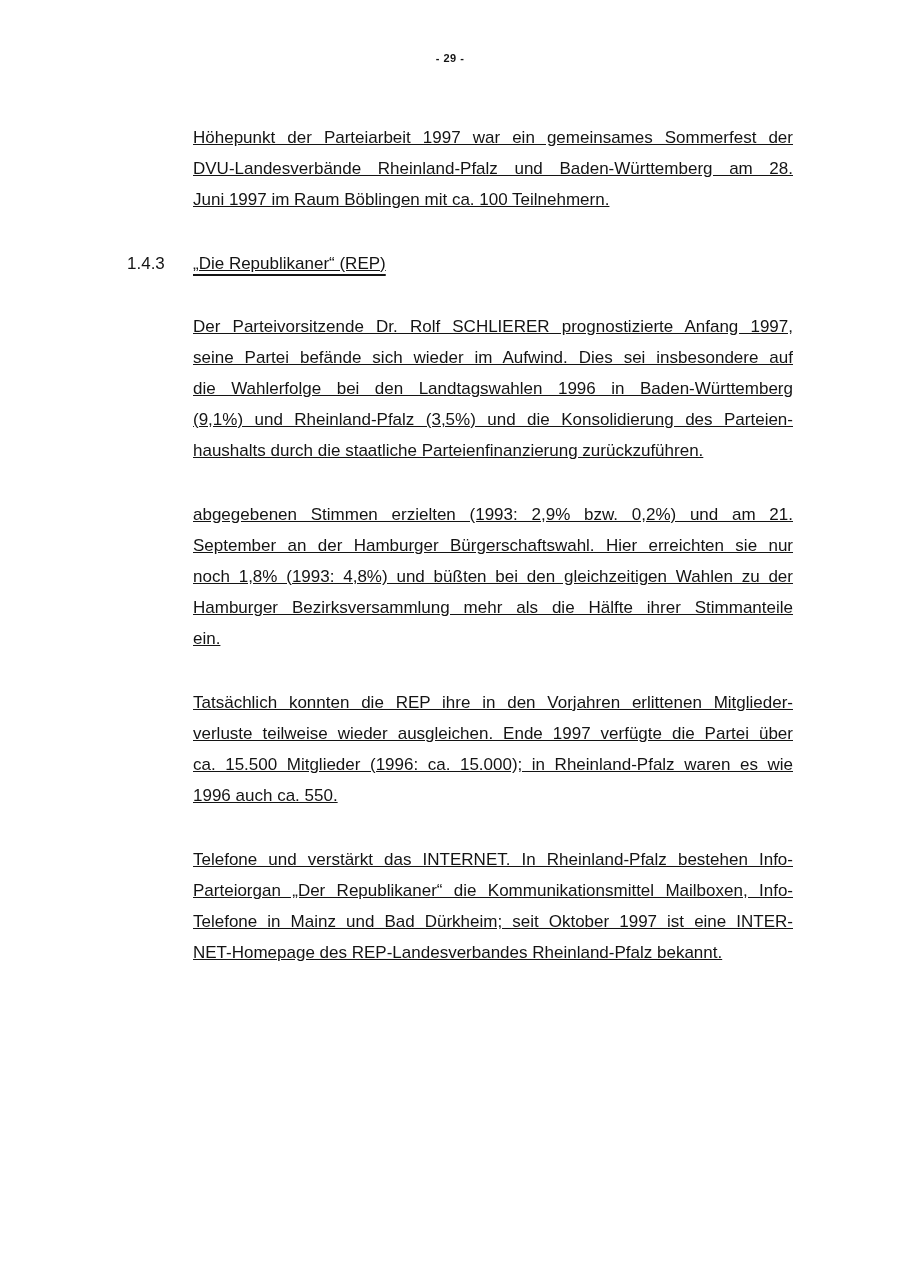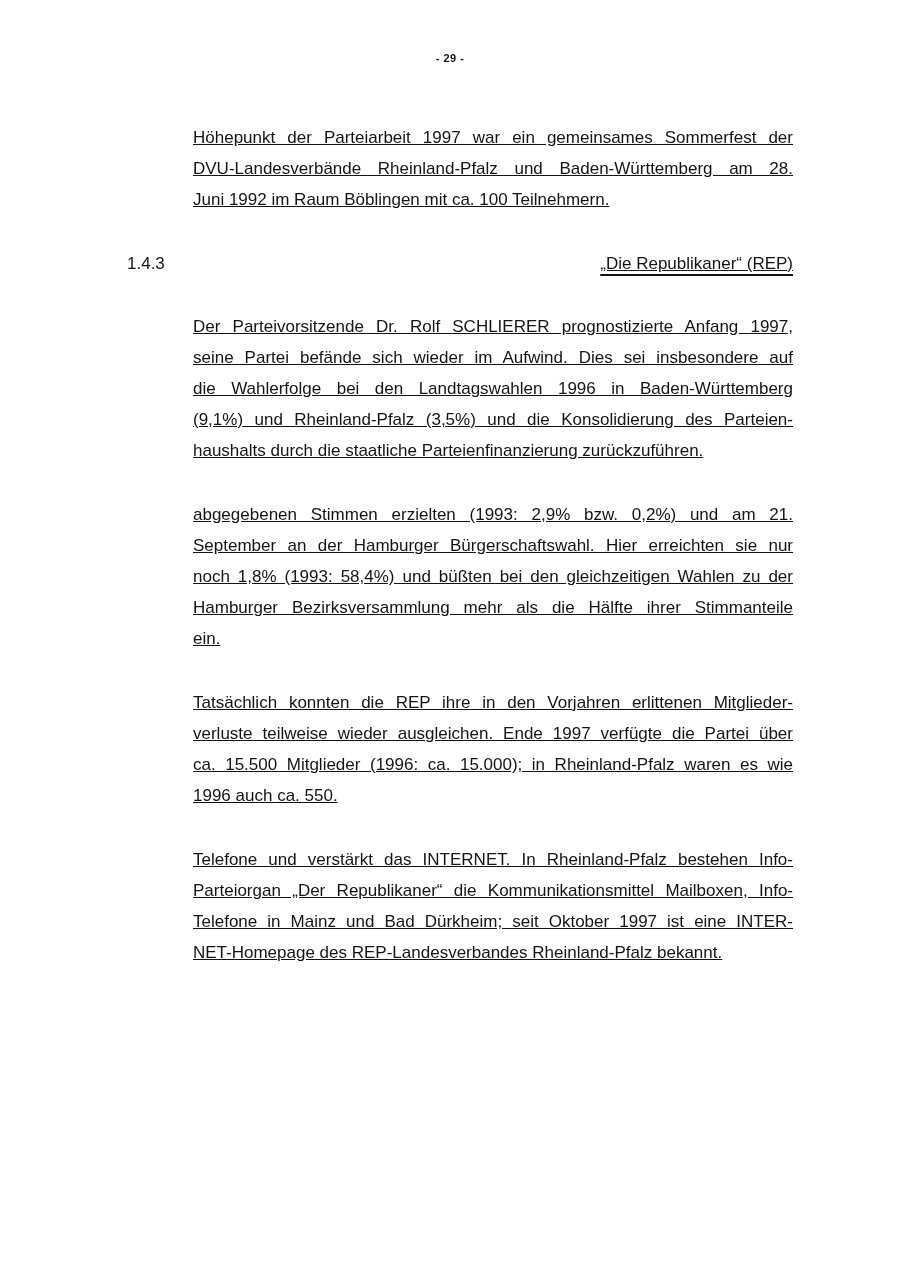--- a/index.html
+++ b/index.html
@@ -43,21 +43,20 @@
     display: block;
     text-align: justify;
     text-align-last: justify;
   }
   .line.last {
     text-align-last: left;
   }
   .heading {
     position: relative;
     margin: 0 0 32px 0;
-    text-align: right;
   }
   .heading-number {
     position: absolute;
     left: -66px;
     top: 0;
   }
   .heading-title {
     text-decoration: underline;
     text-underline-offset: 5px;
     text-decoration-thickness: 1.5px;
@@ -68,40 +67,40 @@
 
 <div class="page">
 
   <div class="page-number">- 29 -</div>
 
   <div class="content">
 
     <p class="para">
       <span class="line">Höhepunkt der Parteiarbeit 1997 war ein gemeinsames Sommerfest der</span>
       <span class="line">DVU-Landesverbände Rheinland-Pfalz und Baden-Württemberg am 28.</span>
-      <span class="line last">Juni 1992 im Raum Böblingen mit ca. 100 Teilnehmern.</span>
+      <span class="line last">Juni 1997 im Raum Böblingen mit ca. 100 Teilnehmern.</span>
     </p>
 
     <div class="heading">
       <span class="heading-number">1.4.3</span>
       <span class="heading-title">„Die Republikaner“ (REP)</span>
     </div>
 
     <p class="para">
       <span class="line">Der Parteivorsitzende Dr. Rolf SCHLIERER prognostizierte Anfang 1997,</span>
       <span class="line">seine Partei befände sich wieder im Aufwind. Dies sei insbesondere auf</span>
       <span class="line">die Wahlerfolge bei den Landtagswahlen 1996 in Baden-Württemberg</span>
       <span class="line">(9,1%) und Rheinland-Pfalz (3,5%) und die Konsolidierung des Parteien-</span>
       <span class="line last">haushalts durch die staatliche Parteienfinanzierung zurückzuführen.</span>
     </p>
 
     <p class="para">
       <span class="line">abgegebenen Stimmen erzielten (1993: 2,9% bzw. 0,2%) und am 21.</span>
       <span class="line">September an der Hamburger Bürgerschaftswahl. Hier erreichten sie nur</span>
-      <span class="line">noch 1,8% (1993: 58,4%) und büßten bei den gleichzeitigen Wahlen zu der</span>
+      <span class="line">noch 1,8% (1993: 4,8%) und büßten bei den gleichzeitigen Wahlen zu der</span>
       <span class="line">Hamburger Bezirksversammlung mehr als die Hälfte ihrer Stimmanteile</span>
       <span class="line last">ein.</span>
     </p>
 
     <p class="para">
       <span class="line">Tatsächlich konnten die REP ihre in den Vorjahren erlittenen Mitglieder-</span>
       <span class="line">verluste teilweise wieder ausgleichen. Ende 1997 verfügte die Partei über</span>
       <span class="line">ca. 15.500 Mitglieder (1996: ca. 15.000); in Rheinland-Pfalz waren es wie</span>
       <span class="line last">1996 auch ca. 550.</span>
     </p>

